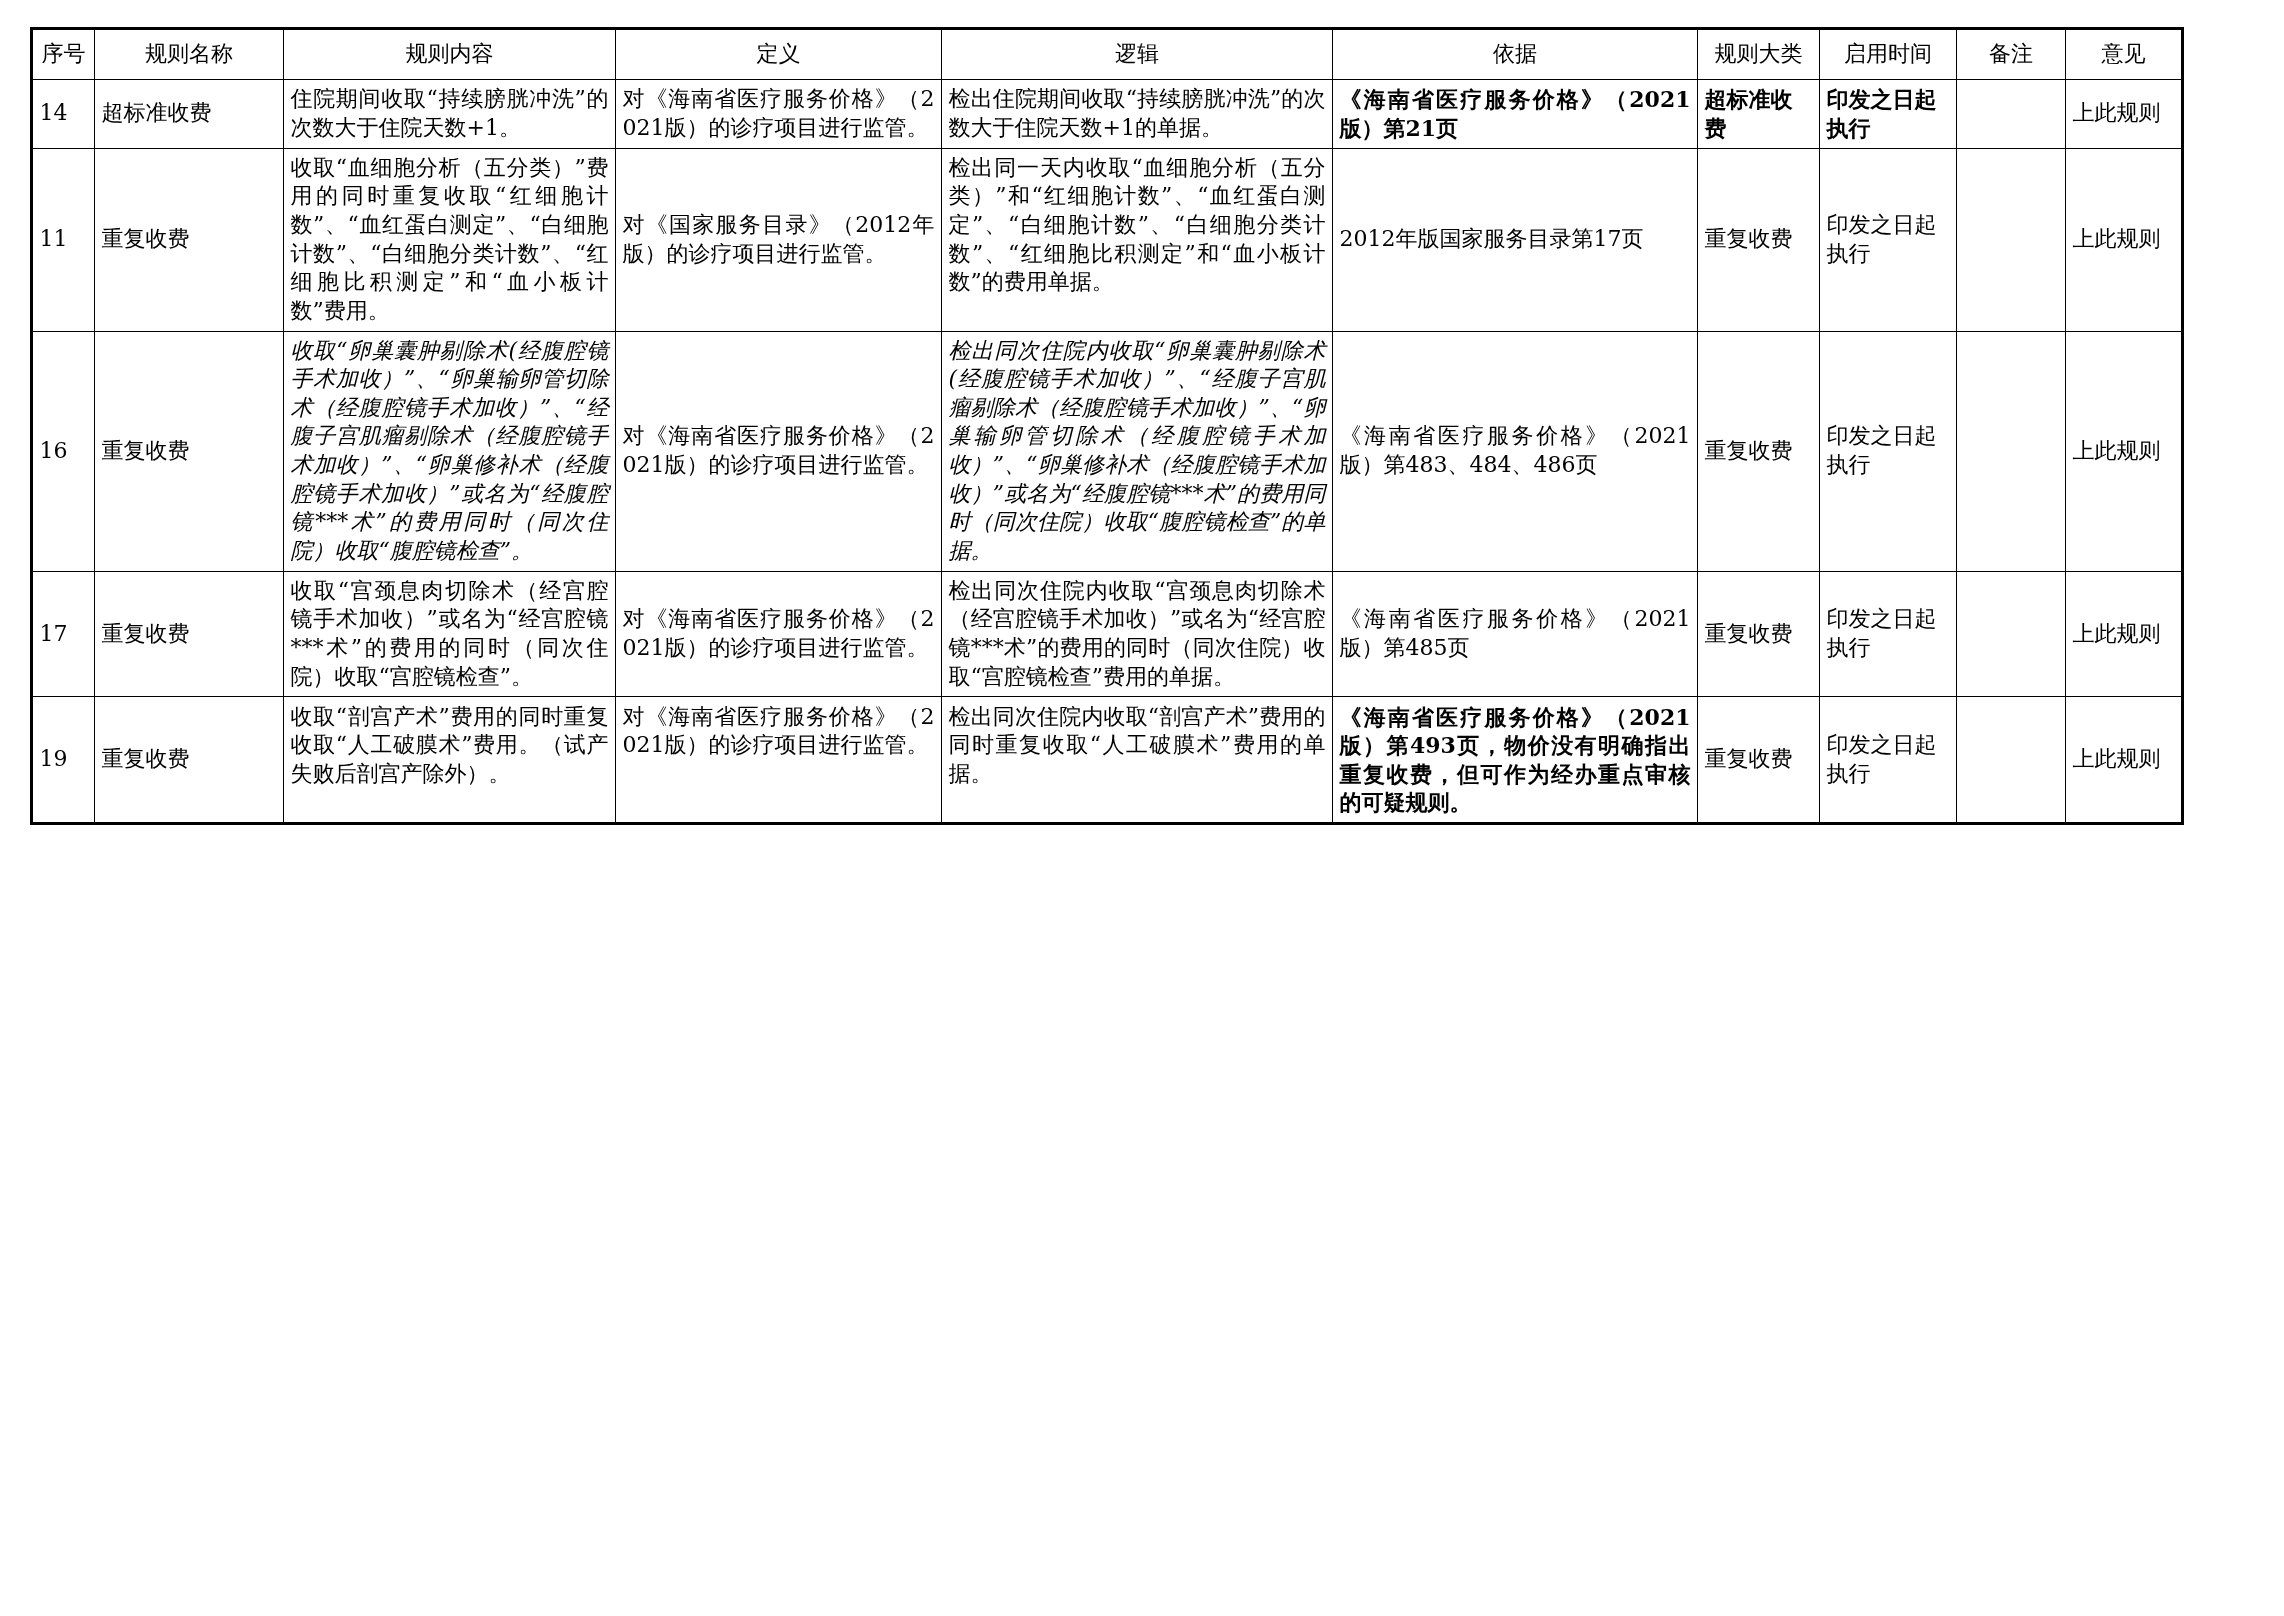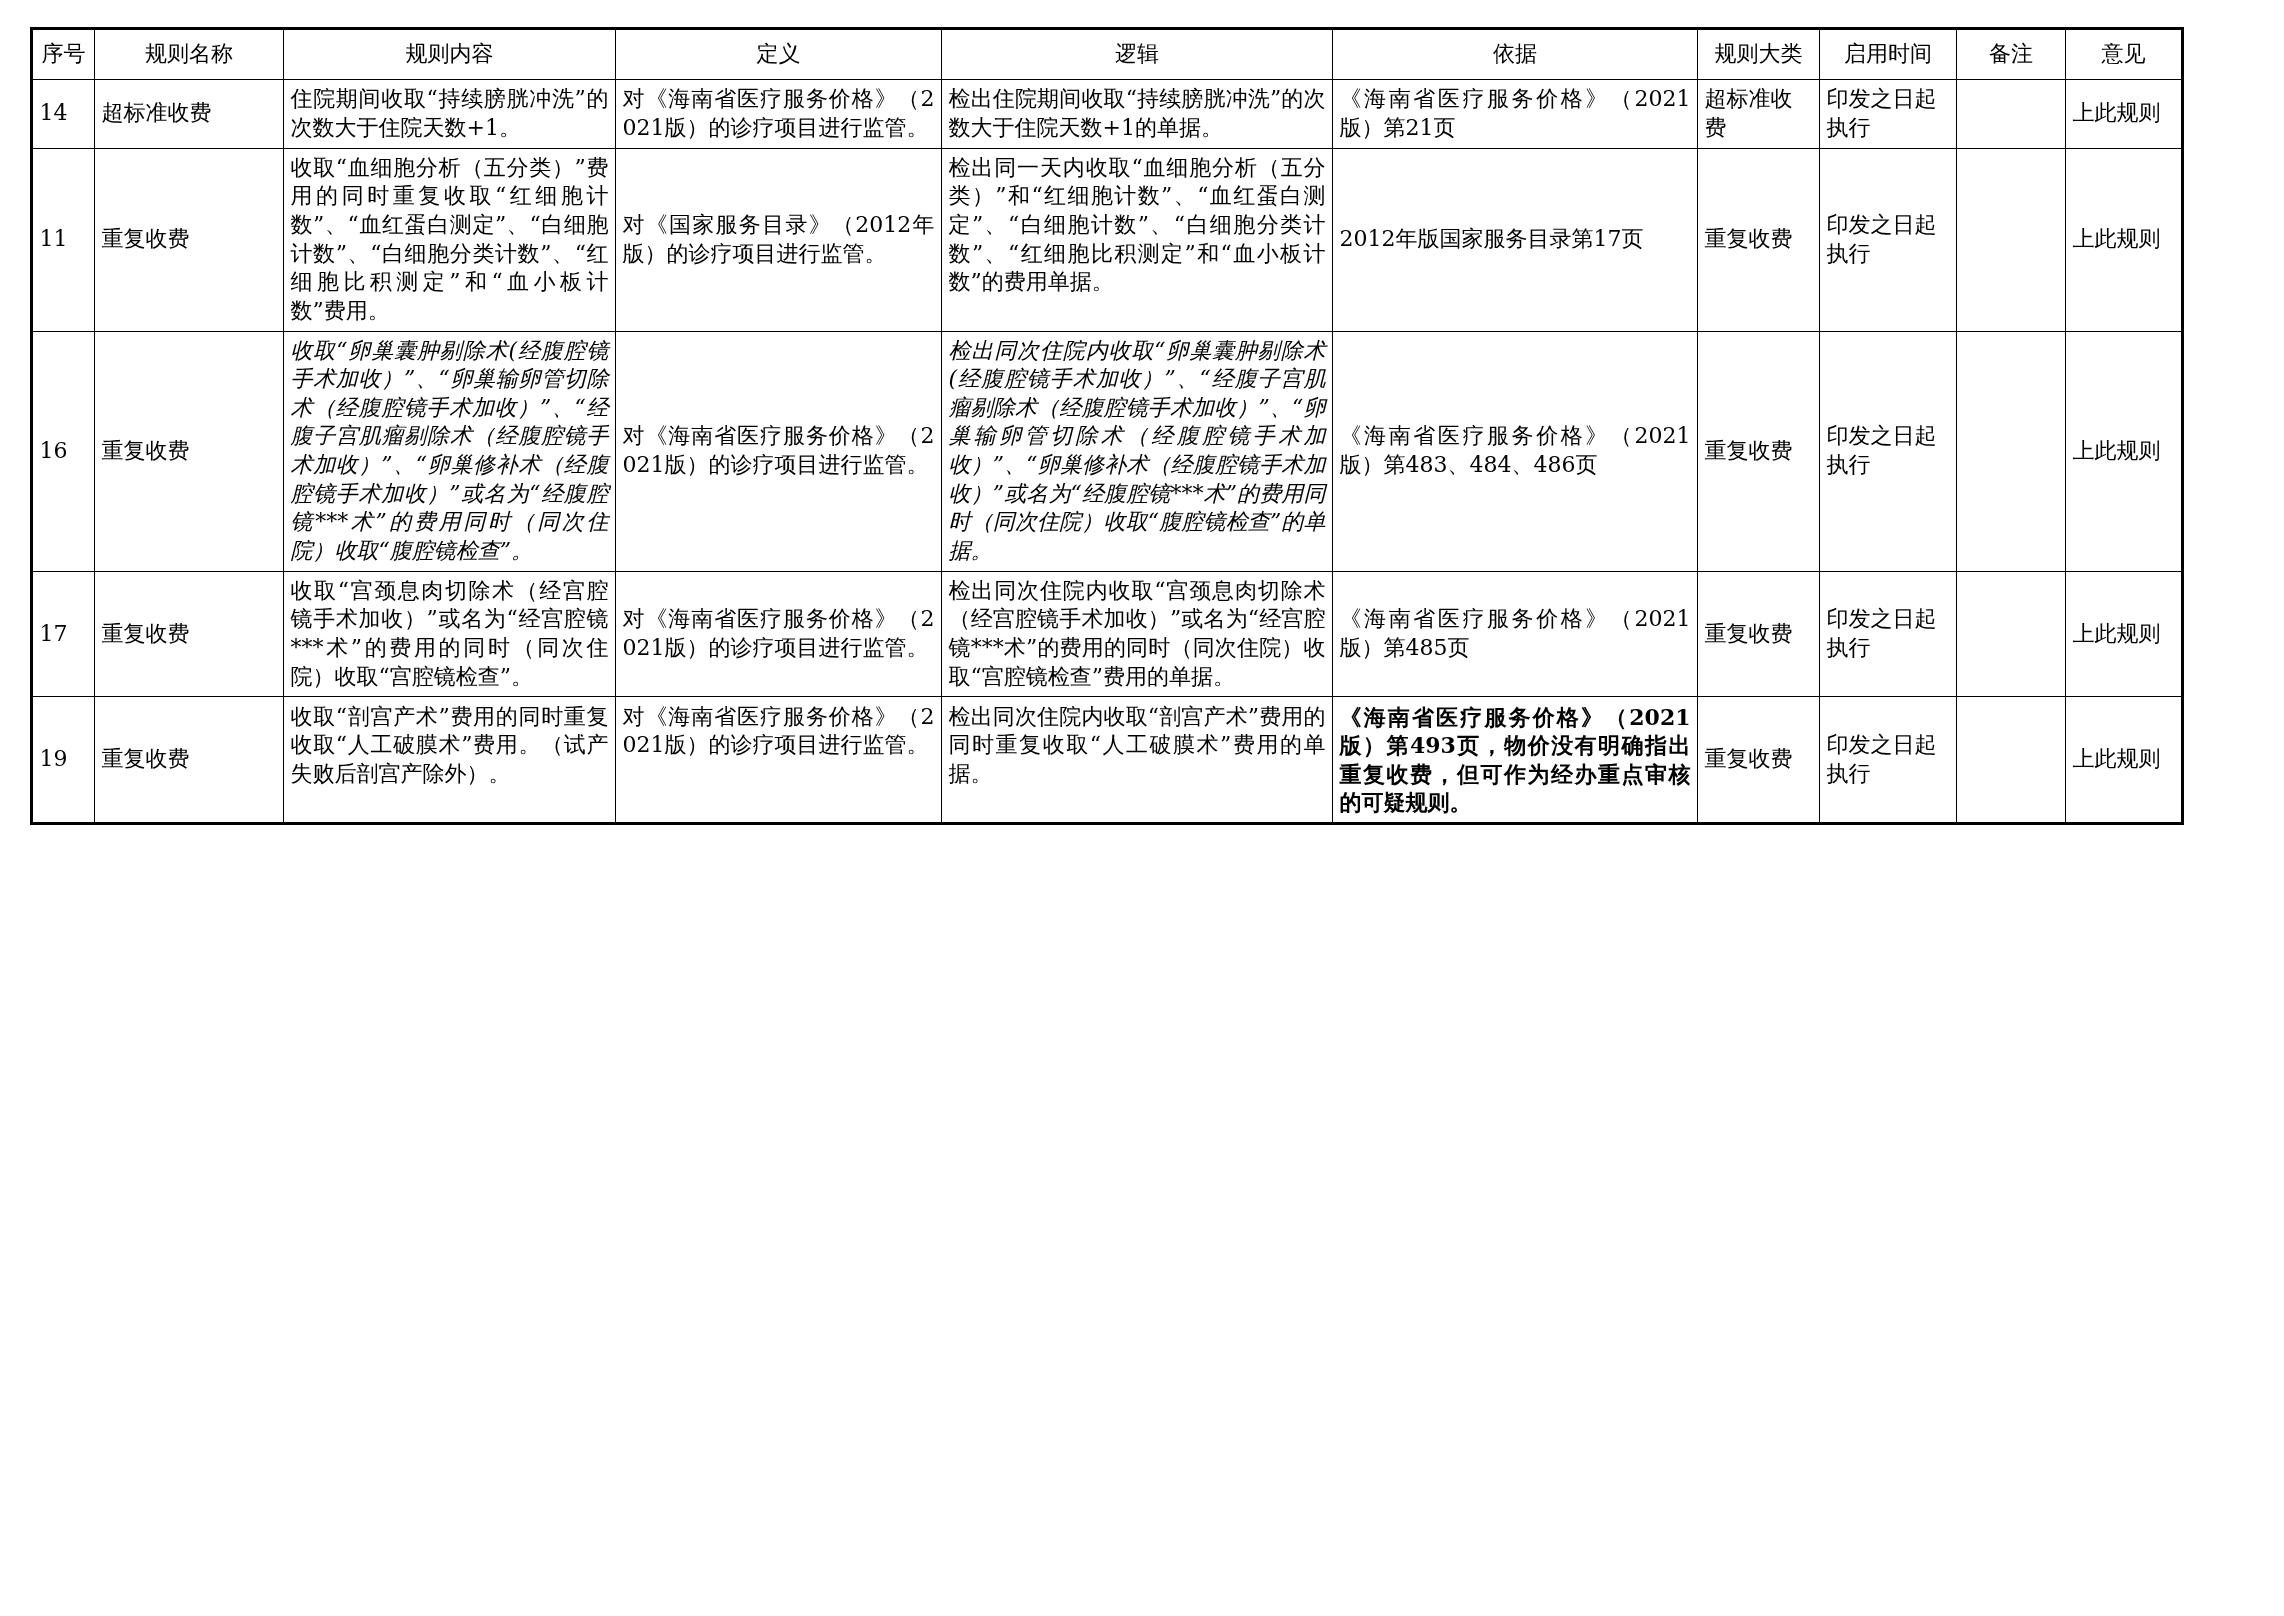--- a/index.html
+++ b/index.html
@@ -67,21 +67,21 @@
   td.cat     { text-align: left; }
   td.time    { text-align: left; }
   td.note    { text-align: center; }
   td.opinion { text-align: left; }
 
   td.content, td.def, td.logic, td.basis { vertical-align: middle; }
   td.cat, td.time { vertical-align: middle; }
 
   
   tr.r14 td.content, tr.r14 td.def, tr.r14 td.logic { vertical-align: top; }
-  tr.r14 td.basis, tr.r14 td.cat, tr.r14 td.time { vertical-align: top; }
+  tr.r14 td.basis, tr.r14 td.cat, tr.r14 td.time { vertical-align: top; font-weight: bold; }
   tr.r15 td.content, tr.r15 td.logic { vertical-align: top; }
   tr.r16 td.content, tr.r16 td.logic { vertical-align: top; font-style: italic; }
   tr.r17 td.content, tr.r17 td.logic { vertical-align: top; }
   tr.r18 td.content, tr.r18 td.def, tr.r18 td.logic { vertical-align: top; }
   tr.r19 td.content, tr.r19 td.def, tr.r19 td.logic { vertical-align: top; }
   tr.r19 td.basis { vertical-align: top; font-weight: bold; }
 
   .footer-page {
     position: absolute;
     left: 0;

